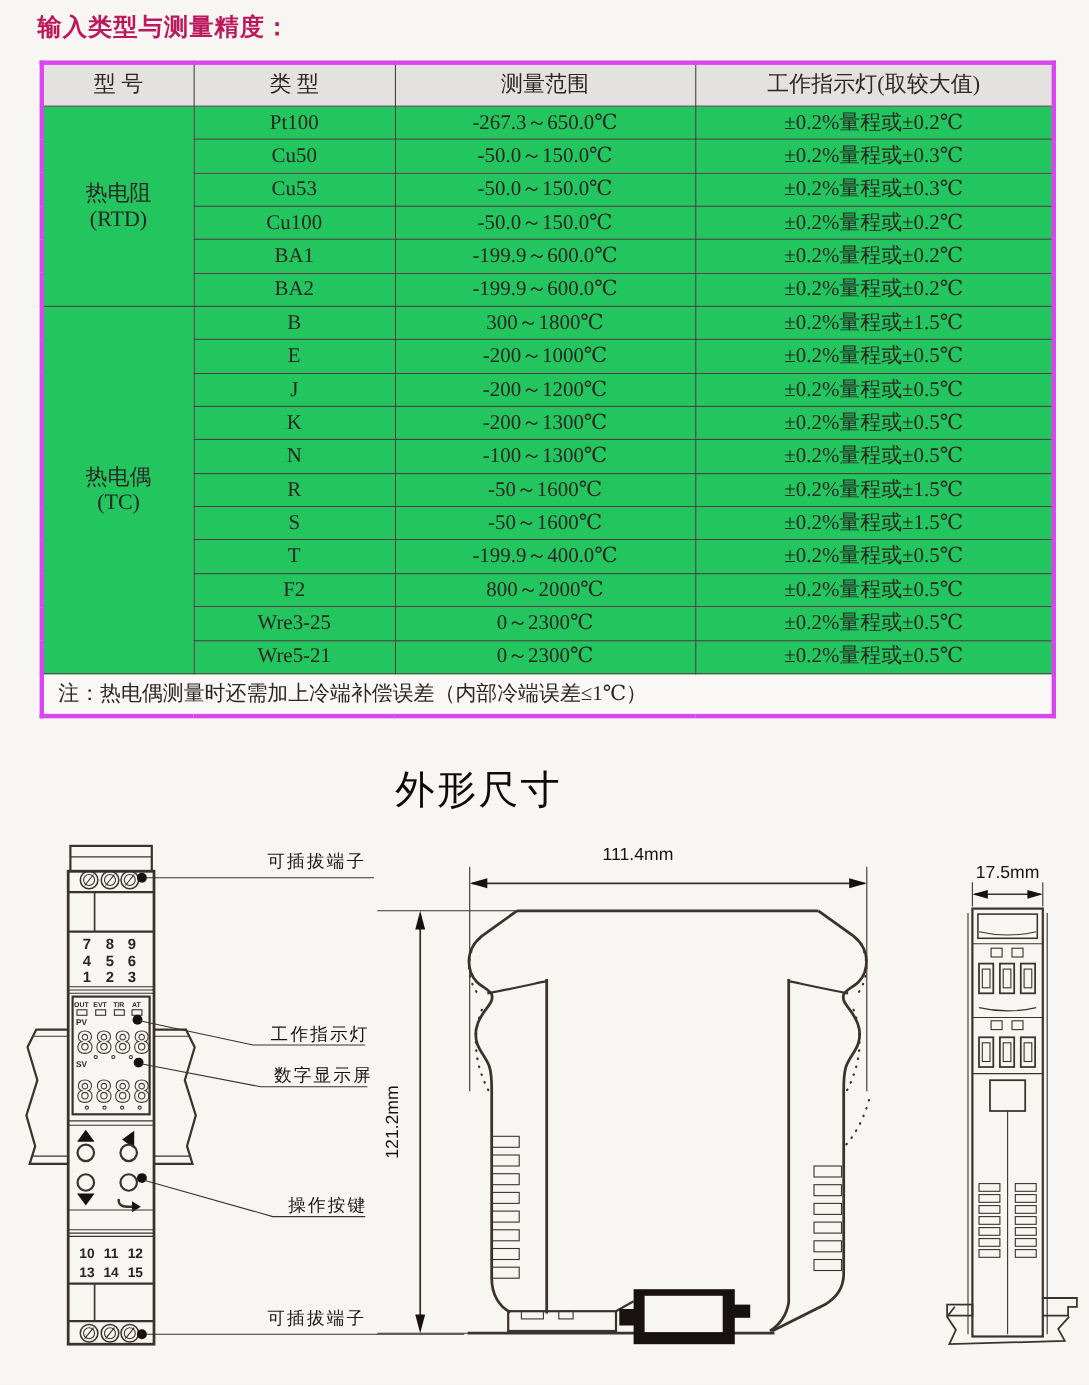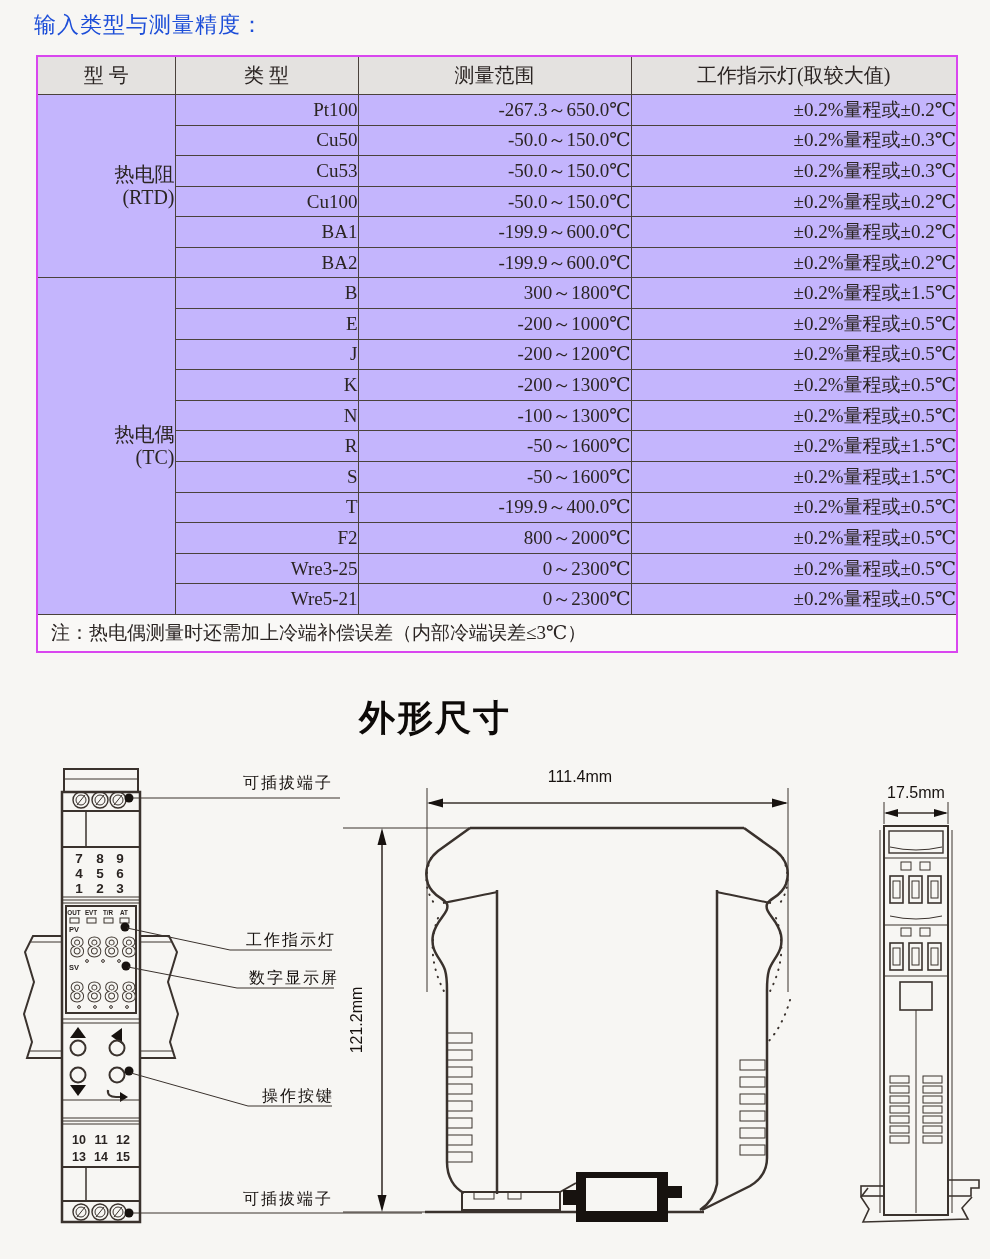--- a/index.html
+++ b/index.html
@@ -1,31 +1,31 @@
 <!DOCTYPE html>
 <html><head>
 <meta charset="utf-8">
 <style>
   html,body{margin:0;padding:0;}
   body{width:990px;height:1259px;position:relative;background:#f7f6f3;
        font-family:"Liberation Sans",sans-serif;color:#2b2523;overflow:hidden;}
   .doc-title{position:absolute;left:34px;top:10px;font-family:"Liberation Serif","DejaVu Serif",serif;
-       font-weight:normal;font-size:22px;letter-spacing:1px;color:#1d4ed8;}
+       font-weight:bold;font-size:22px;letter-spacing:1px;color:#be185d;}
   .spec-table{position:absolute;left:36px;top:55px;width:920px;height:598px;
        border-collapse:collapse;table-layout:fixed;
        font-family:"Liberation Serif","DejaVu Serif",serif;font-size:19px;color:#2b2523;}
   .spec-table td,.spec-table th{border:1px solid #4a423c;text-align:center;padding:0;line-height:1.15;}
-  .spec-table{border:2px solid #d946ef;}
+  .spec-table{border:4px solid #d946ef;}
   .spec-table th{background:#e4e2e0;font-weight:normal;font-size:20px;height:37px;}
-  .spec-table td{background:#c4b5fd;text-align:right;}
+  .spec-table td{background:#22c55e;}
   .spec-table .model-cell{font-size:20px;}
   .spec-table .note-cell{text-align:left;padding-left:13px;font-size:19px;height:36px;background:#f9f8f6;}
   .col1{width:138px}.col2{width:183px}.col3{width:273px}.col4{width:326px}
   .section-title{position:absolute;left:0;top:694px;width:870px;text-align:center;
-       font-size:36px;font-weight:bold;color:#0d0a08;letter-spacing:2px;}
+       font-size:36px;font-weight:normal;color:#0d0a08;letter-spacing:2px;}
   svg{position:absolute;left:0;top:0;}
   .ln{stroke:#3a322d;fill:none;}
   .lbl{font-size:16px;letter-spacing:2px;fill:#17120f;}
   .dim{font-size:16px;fill:#17120f;}
   .num{font-size:13.5px;font-weight:bold;fill:#2a2422;text-anchor:middle;}
   .num2{font-size:12.5px;font-weight:bold;fill:#2a2422;text-anchor:middle;}
   .led{font-size:6.3px;font-weight:bold;fill:#2a2422;text-anchor:middle;letter-spacing:0;}
   .pvsv{font-size:7.5px;font-weight:bold;fill:#2a2422;}
   .digits{font-family:"DejaVu Sans Mono",monospace;font-size:27px;font-weight:bold;
        fill:#f7f6f3;stroke:#433b34;stroke-width:1px;letter-spacing:1px;}
@@ -136,21 +136,21 @@
         <td>Wre3-25</td>
         <td>0～2300℃</td>
         <td>±0.2%量程或±0.5℃</td>
       </tr>
   <tr>
         <td>Wre5-21</td>
         <td>0～2300℃</td>
         <td>±0.2%量程或±0.5℃</td>
       </tr>
   <tr>
-    <td class="note-cell" colspan="4">注：热电偶测量时还需加上冷端补偿误差（内部冷端误差≤3℃）</td>
+    <td class="note-cell" colspan="4">注：热电偶测量时还需加上冷端补偿误差（内部冷端误差≤1℃）</td>
   </tr>
 </tbody>
   </table>
 
 <div class="section-title">外形尺寸</div>
 
 <svg width="990" height="1259" viewBox="0 0 990 1259">
   <defs>
     <pattern id="vhatch" width="3" height="8" patternUnits="userSpaceOnUse">
       <path d="M1.5,0 V8" stroke="#4a423c" stroke-width="0.8"></path>

